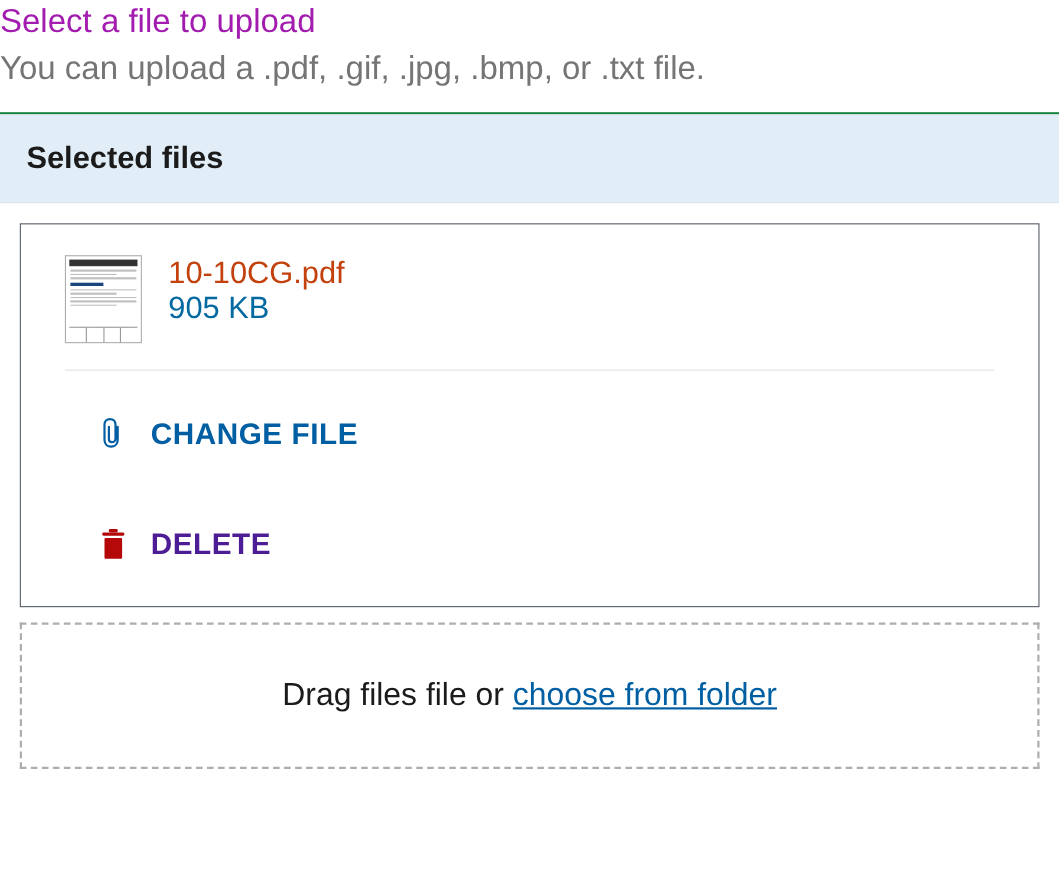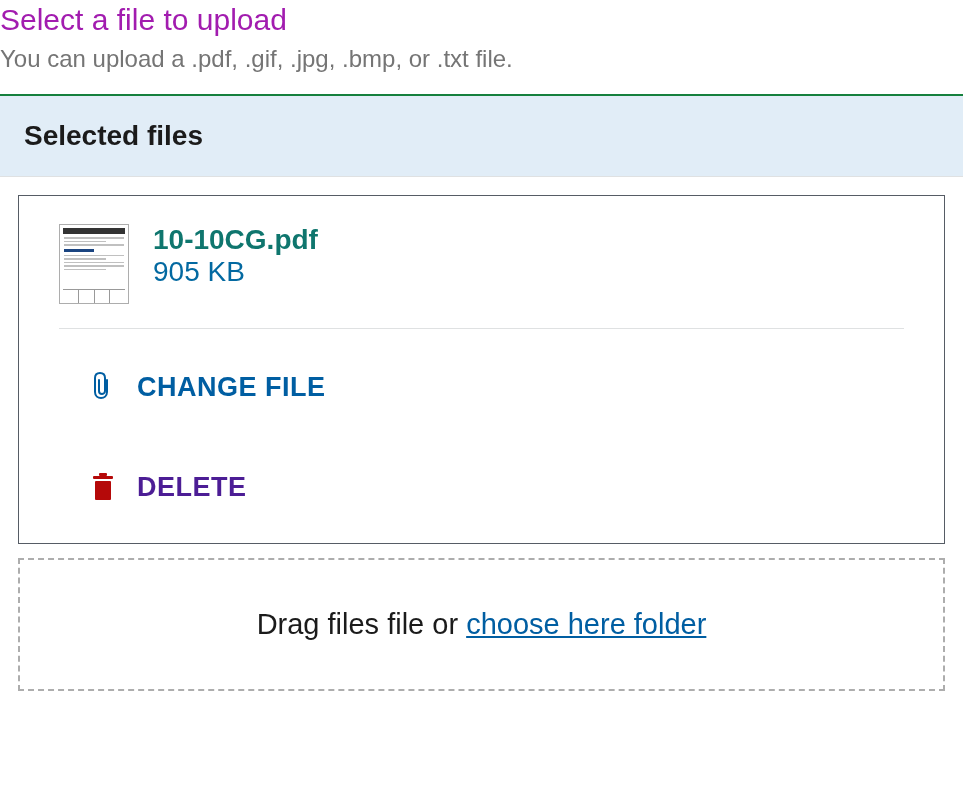--- a/index.html
+++ b/index.html
@@ -20,21 +20,21 @@
       padding: 0 0 20px 0;
     }
     .title {
       font-size: 30px;
       font-weight: 400;
       color: #a21caf;
       line-height: 1.3;
       margin-bottom: 4px;
     }
     .subtitle {
-      font-size: 24px;
+      font-size: 30px;
       font-weight: 400;
       color: #757575;
       line-height: 1.3;
     }
     .upload-panel {
       border-top: 2px solid #15803d;
       background: #fff;
     }
     .panel-header {
       background: #e1edf7;
@@ -106,22 +106,22 @@
       border-right: 1px solid #999;
     }
     .thumb-table div:last-child { border-right: none; }
     .file-meta {
       display: flex;
       flex-direction: column;
       justify-content: center;
     }
     .file-name {
       font-size: 28px;
-      font-weight: 700;
-      color: #0f766e;
+      font-weight: 400;
+      color: #c2410c;
     }
     .file-size {
       font-size: 28px;
       font-weight: 400;
       color: #0369a1;
     }
     .file-actions {
       padding-top: 42px;
       padding-left: 32px;
       display: flex;
@@ -236,20 +236,20 @@
               </svg>
             </span>
             <span>DELETE</span>
           </button>
         </div>
 
       </div>
 
       <div class="dropzone">
         <span class="dropzone-text">
-          <span>Drag files file or </span><span class="dropzone-link">choose here folder</span>
+          <span>Drag files file or </span><span class="dropzone-link">choose from folder</span>
         </span>
       </div>
 
     </div>
   </div>
 
 </div>
 
 </body></html>

